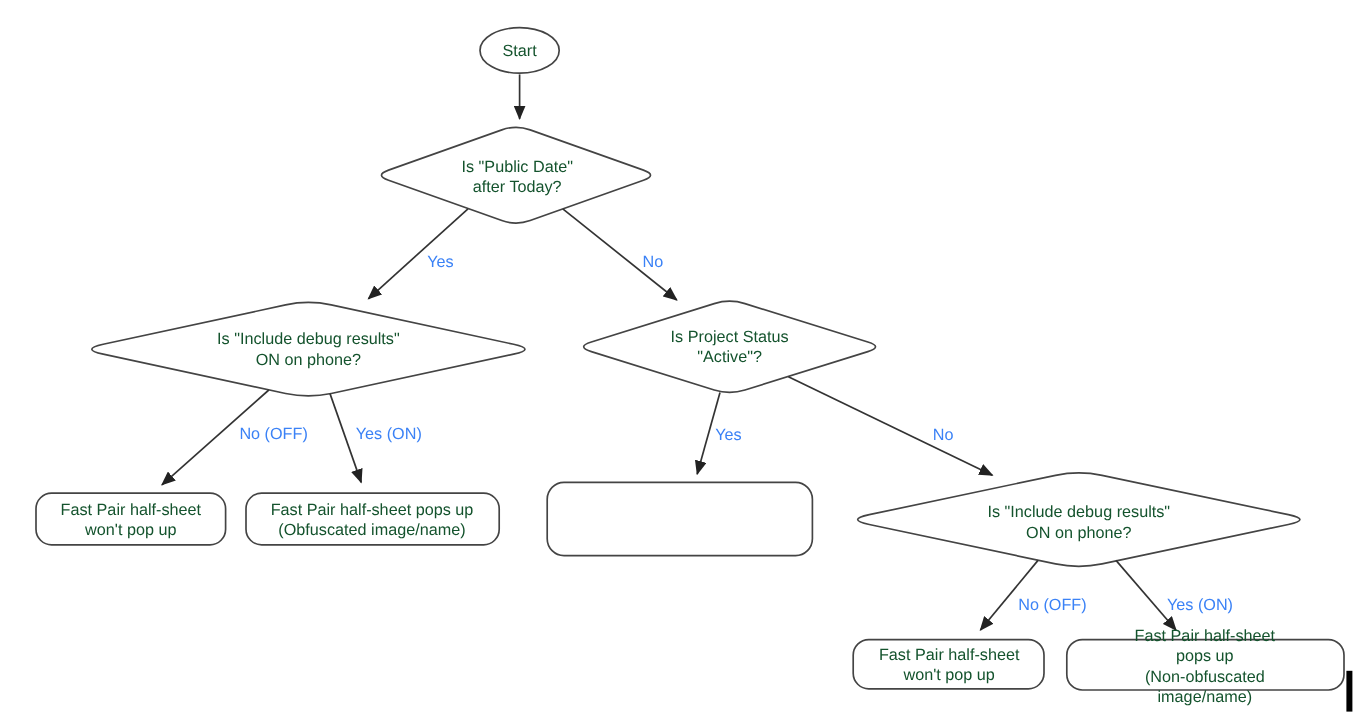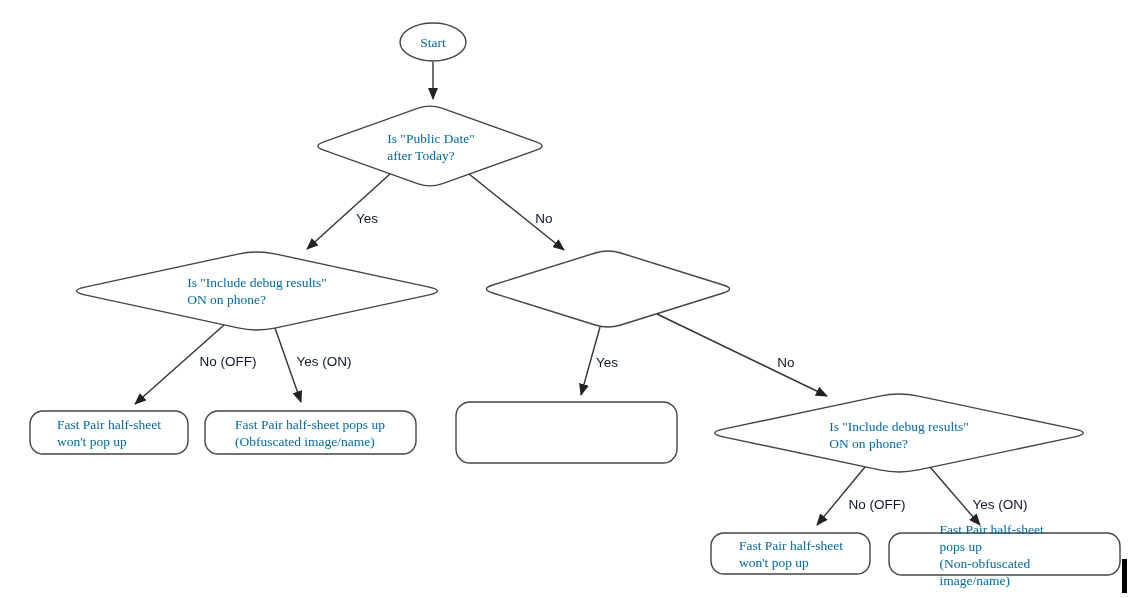--- a/index.html
+++ b/index.html
@@ -9,32 +9,32 @@
     background:#ffffff;
     font-family:"Liberation Sans",sans-serif;
     overflow:hidden;
   }
   .canvas svg{position:absolute;left:0;top:0;}
   .shape{fill:#ffffff;stroke:#444444;stroke-width:1.4;}
   .edge{stroke:#333333;stroke-width:1.4;fill:none;}
   .lbl{
     position:absolute;
     transform:translate(-50%,-50%);
+    text-align:center;
     white-space:pre-line;
     font-size:13.5px;
     line-height:17px;
-    color:#0369a1;
-    font-family:Liberation Serif, serif;
+    color:#14532d;
   }
   .elbl{
     position:absolute;
     transform:translate(-50%,-50%);
     white-space:nowrap;
     font-size:13.5px;
-    color:#0f172a;
+    color:#3b82f6;
   }
   .caret{
     position:absolute;
     left:1122px;top:559px;
     width:5px;height:34px;
     background:#000000;
   }
 </style>
 </head>
 <body>
@@ -70,20 +70,22 @@
     <line class="edge" x1="657" y1="314" x2="827" y2="396" marker-end="url(#arrow)"></line>
     <line class="edge" x1="865" y1="467" x2="817" y2="525" marker-end="url(#arrow)"></line>
     <line class="edge" x1="930" y1="467" x2="980" y2="525" marker-end="url(#arrow)"></line>
   </svg>
 
   <div class="lbl" style="left:433px;top:42px">Start</div>
   <div class="lbl" style="left:431px;top:147px">Is "Public Date"
 after Today?</div>
   <div class="lbl" style="left:257px;top:291px">Is "Include debug results"
 ON on phone?</div>
+  <div class="lbl" style="left:608px;top:289px">Is Project Status
+"Active"?</div>
   <div class="lbl" style="left:899px;top:435px">Is "Include debug results"
 ON on phone?</div>
   <div class="lbl" style="left:109px;top:433px">Fast Pair half-sheet
 won't pop up</div>
   <div class="lbl" style="left:310px;top:433px">Fast Pair half-sheet pops up
 (Obfuscated image/name)</div>
   <div class="lbl" style="left:791px;top:554px">Fast Pair half-sheet
 won't pop up</div>
   <div class="lbl" style="left:1004px;top:555px">Fast Pair half-sheet pops up
 (Non-obfuscated image/name)</div>

